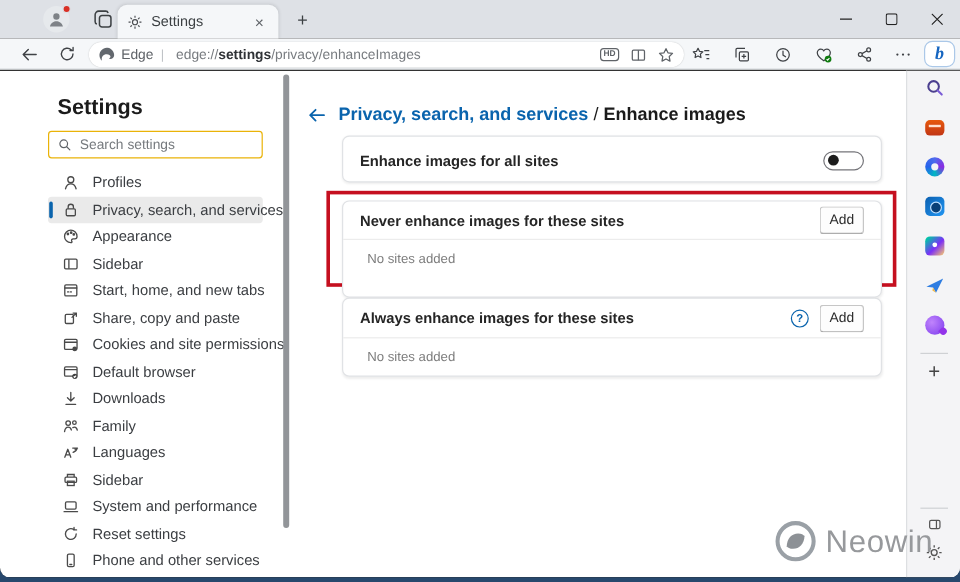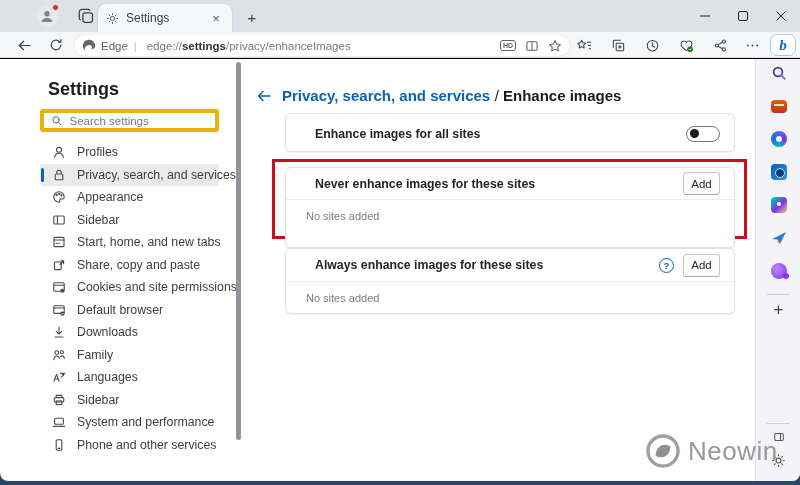--- a/index.html
+++ b/index.html
@@ -44,21 +44,21 @@
           border:1px solid #abc8e8; border-radius:7px; display:flex; align-items:center; justify-content:center;
           cursor:pointer; }
   .bing span { color:#1565c0; font-family:"Liberation Serif", serif; font-weight:bold; font-style:italic; font-size:15px; }
 
   
   .main { position:absolute; top:59px; left:0; right:0; bottom:0; background:#fff; }
 
   
   .s-title { position:absolute; left:48px; top:20px; font-size:18px; font-weight:bold; color:#1b1b1b; }
   .s-search { position:absolute; left:40px; top:50px; width:179px; height:23px; background:#fff;
-              border:4px solid #eab308; border-radius:3px; display:flex; align-items:center; padding:0 7px; }
+              border:1px solid #eab308; border-radius:3px; display:flex; align-items:center; padding:0 7px; }
   .s-search input { border:none; outline:none; width:100%; font-size:11.5px; color:#333; margin-left:7px;
                     font-family:"Liberation Sans", sans-serif; background:transparent; }
   .s-search input::placeholder { color:#767a7e; }
   .nav { position:absolute; left:40px; top:82px; width:179px; }
   .nav-item { position:relative; height:22.5px; display:flex; align-items:center; padding-left:12px;
               gap:11px; border-radius:3px; cursor:pointer; }
   .nav-item span.lbl { font-size:12.3px; color:#3b3e42; white-space:nowrap; }
   .nav-item.selected { background:#eaeaea; }
   .nav-item.selected .accent { position:absolute; left:1px; top:4px; width:3px; height:14px;
                                border-radius:2px; background:#0a64ad; }
@@ -68,21 +68,21 @@
                  border-radius:3px; cursor:grab; }
 
   
   .crumbrow { position:absolute; left:256px; top:28px; display:flex; align-items:center; gap:10px; }
   .crumb-parent { font-size:15px; font-weight:bold; color:#0a64ad; cursor:pointer; }
   .crumb-rest { font-size:15px; font-weight:bold; color:#1b1b1b; }
   .crumb-sep { font-weight:normal; color:#1b1b1b; }
   .card { position:absolute; left:285px; width:450px; background:#fff; border:1px solid #e0e2e5;
           border-radius:6px; box-shadow:0 1px 2px rgba(0,0,0,.07); }
   .card-head { display:flex; align-items:center; padding:0 14px; }
-  .card-title { font-size:12.3px; font-weight:bold; color:#252525; flex:1;margin-left:15px; }
+  .card-title { font-size:12.3px; font-weight:bold; color:#252525; flex:1; }
   .toggle { width:34px; height:16px; border:1px solid #75757a; border-radius:9px; position:relative; cursor:pointer; background:#fff; }
   .toggle .knob { position:absolute; left:3px; top:2.5px; width:9px; height:9px; border-radius:50%; background:#1c1c1c; }
   .addbtn { width:37px; height:23px; background:#fdfdfd; border:1px solid #c6c6c6; border-bottom-color:#adadad;
             border-radius:3px; font-size:11.5px; color:#2b2b2b; cursor:pointer; font-family:"Liberation Sans", sans-serif; }
   .helpdot { width:15px; height:15px; border:1.3px solid #0a64ad; border-radius:50%; color:#0a64ad;
              font-size:9.5px; font-weight:bold; display:flex; align-items:center; justify-content:center;
              margin-right:9px; cursor:pointer; }
   .card-div { border-top:1px solid #ececec; }
   .empty { font-size:11px; color:#7d7d7d; padding:10px 0 0 20px; }
   .redbox { position:absolute; left:272px; top:100px; width:475px; height:80px;
@@ -340,20 +340,27 @@
       </div>
       <div class="nav-item">
         <svg width="14" height="14" viewBox="0 0 14 14" fill="none" stroke="#4a4a4a" stroke-width="1.1" stroke-linecap="round">
           <rect x="2.6" y="3.2" width="8.8" height="6" rx="1"></rect>
               <path d="M1.4 11.4h11.2"></path>
         </svg>
         <span class="lbl">System and performance</span>
       </div>
       <div class="nav-item">
         <svg width="14" height="14" viewBox="0 0 14 14" fill="none" stroke="#4a4a4a" stroke-width="1.1" stroke-linecap="round">
+          <path d="M11.5 7a4.5 4.5 0 1 1-1.9-3.66"></path>
+              <path d="M9.7 1.5v2.1h2.1"></path>
+        </svg>
+        <span class="lbl">Reset settings</span>
+      </div>
+      <div class="nav-item">
+        <svg width="14" height="14" viewBox="0 0 14 14" fill="none" stroke="#4a4a4a" stroke-width="1.1" stroke-linecap="round">
           <rect x="4.2" y="1.8" width="5.6" height="10.4" rx="1.2"></rect>
               <path d="M6.2 10.4h1.6"></path>
         </svg>
         <span class="lbl">Phone and other services</span>
       </div>
     </div>
 
     <div class="scrollthumb"></div>
 
     <div class="crumbrow">

